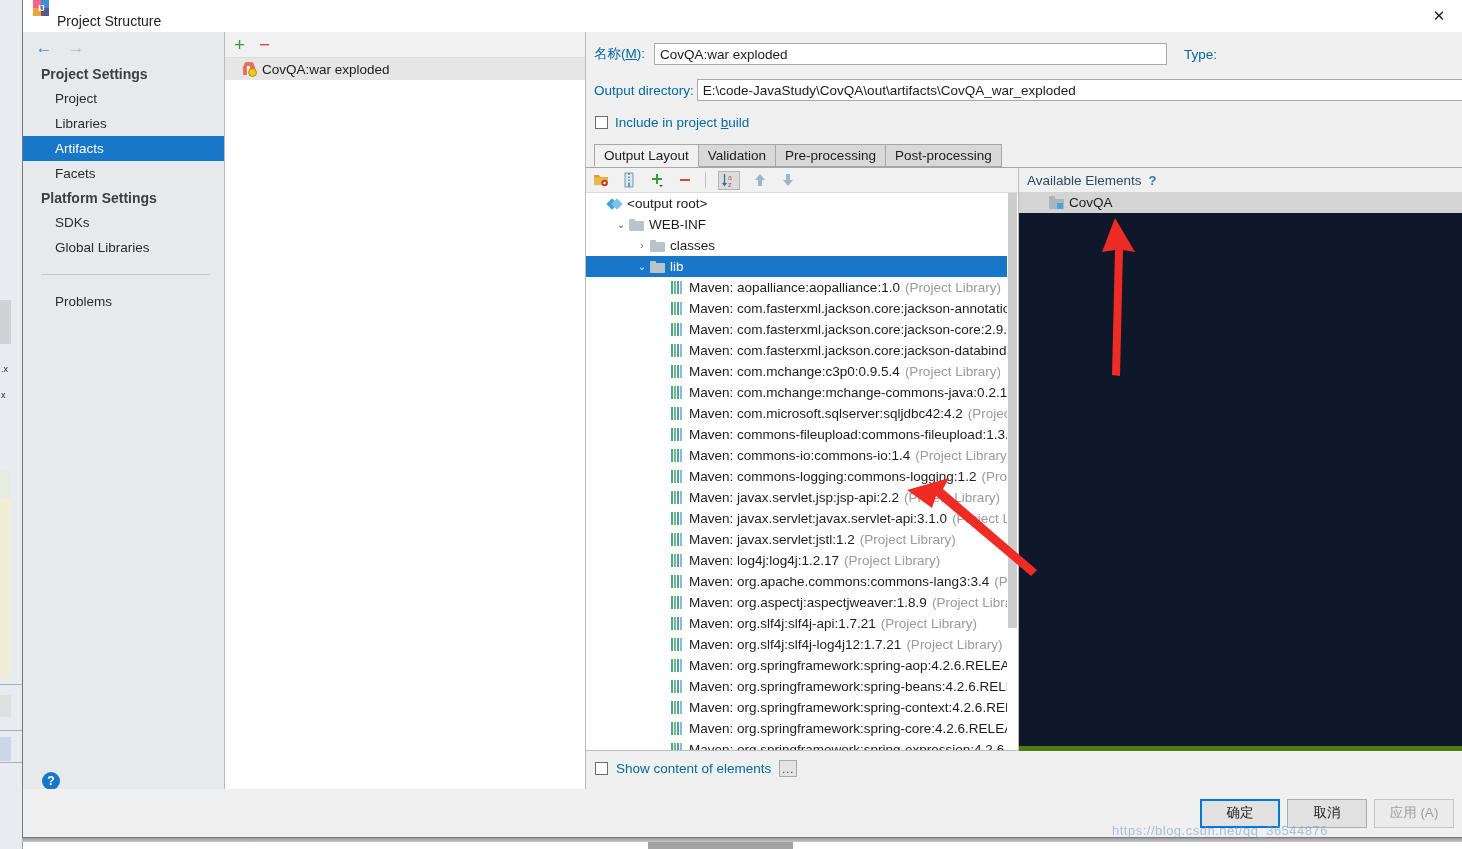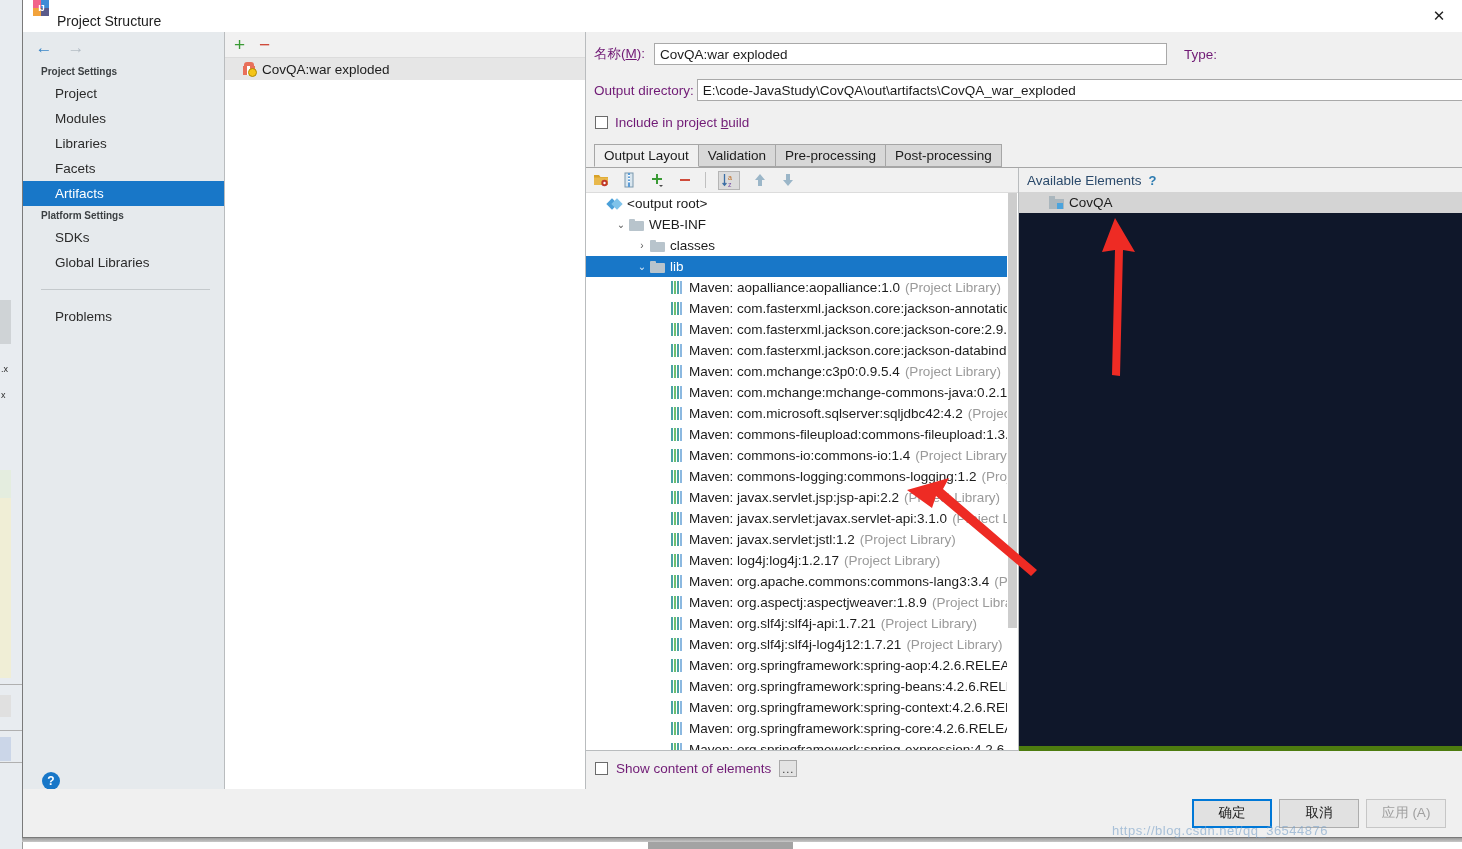--- a/index.html
+++ b/index.html
@@ -83,21 +83,21 @@
     border-right: 1px solid #b9bcbe;
     box-sizing: border-box;
     position: relative;
   }
   .nav-arrows { height: 30px; display: flex; align-items: center; padding-left: 12px; gap: 14px; }
   .arrow { width: 18px; height: 18px; display:flex; align-items:center; justify-content:center;
            font-size: 17px; line-height: 1; }
   .arrow.back { color: #3a87c8; }
   .arrow.fwd { color: #b3bcc4; }
   .nav-group {
-    font-size: 10px; font-weight: bold; color: #3c4043;
+    font-size: 14px; font-weight: bold; color: #3c4043;
     padding: 4px 0 4px 18px;
   }
   .nav-item {
     font-size: 13.5px; color: #2b2b2b; padding: 4px 0 4px 32px;
     line-height: 17px;
   }
   .nav-item.selected { background: #1877c8; color: #ffffff; }
   .nav-sep { height: 1px; background: #c4c9cc; margin: 14px 14px 14px 18px; }
   .nav-help {
     position: absolute; left: 19px; bottom: 17px;
@@ -131,21 +131,21 @@
                    background:#e8705b; border-radius:3px 3px 0 0; }
   .art-icon .dot { position:absolute; right:-1px; bottom:-1px; width:7px; height:7px;
                    border-radius:50%; background:#f5c518; border:1px solid #b08a00; }
 
   
   .editor { flex: 1; background: #f0f0f0; position: relative; box-sizing: border-box; }
 
   .form-row { display: flex; align-items: center; padding: 0 8px; }
   .form-row.r1 { margin-top: 11px; }
   .form-row.r2 { margin-top: 13px; }
-  .lbl { font-size: 13.5px; color: #701a75; white-space: nowrap; }
+  .lbl { font-size: 13.5px; color: #0369a1; white-space: nowrap; }
   .lbl u { text-decoration: underline; }
   .tf {
     background: #ffffff; border: 1px solid #a9a9a9;
     height: 22px; line-height: 22px;
     font-size: 13.5px; color: #1c1c1c;
     padding: 0 5px; box-sizing: border-box;
     overflow: hidden; white-space: nowrap;
   }
   #name-field { width: 513px; margin-left: 9px; }
   .type-label { margin-left: 17px; }
@@ -249,21 +249,21 @@
   
   .bottom-chk { display: flex; align-items: center; gap: 8px; padding-left: 9px;
                 height: 34px; background: #f0f0f0; }
   .dots-btn { width: 18px; height: 17px; background: #e3e3e3; border: 1px solid #a9a9a9;
               display:flex; align-items:flex-end; justify-content:center; font-size: 11px;
               color:#333; box-sizing:border-box; padding-bottom:1px; letter-spacing:1px; }
 
   .footer {
     position: absolute; left: 0; right: 0; bottom: 0; height: 48px;
     background: #f0f0f0; display: flex; align-items: center;
-    justify-content: flex-end; padding-right: 16px; gap: 7px;
+    justify-content: flex-end; padding-right: 8px; gap: 7px;
   }
   .btn {
     min-width: 80px; height: 29px; background: #e1e1e1; border: 1px solid #adadad;
     font-size: 13.5px; color: #1c1c1c; display:flex; align-items:center;
     justify-content:center; box-sizing: border-box;
   }
   .btn.default { border: 2px solid #0078d7; background: #e1e1e1; }
   .btn.disabled { color: #a0a0a0; border-color: #c6c6c6; background: #ebebeb; }
 
   
@@ -311,24 +311,23 @@
     <div class="body-row">
 
       <div class="nav">
         <div class="nav-arrows">
           <div class="arrow back">←</div>
           <div class="arrow fwd">→</div>
         </div>
 
         <div class="nav-group">Project Settings</div>
         <div class="nav-item">Project</div>
-        <div class="nav-item">Modules</div>
         <div class="nav-item">Libraries</div>
+        <div class="nav-item selected">Artifacts</div>
         <div class="nav-item">Facets</div>
-        <div class="nav-item selected">Artifacts</div>
 
         <div class="nav-group">Platform Settings</div>
         <div class="nav-item">SDKs</div>
         <div class="nav-item">Global Libraries</div>
 
         <div class="nav-sep"></div>
         <div class="nav-item">Problems</div>
 
         <div class="nav-help">?</div>
       </div>

